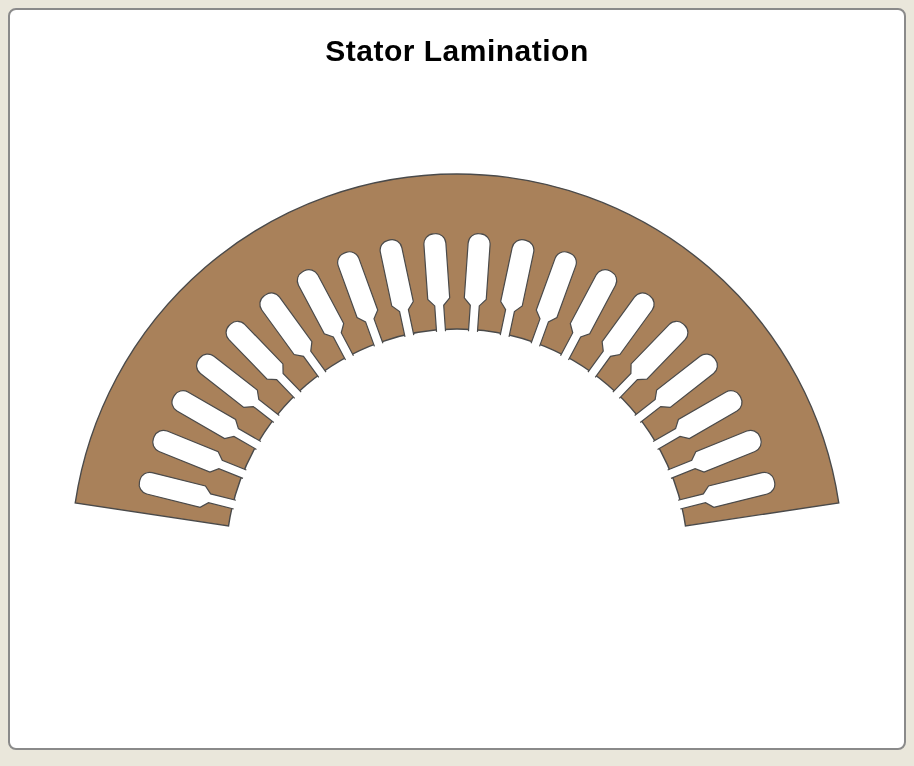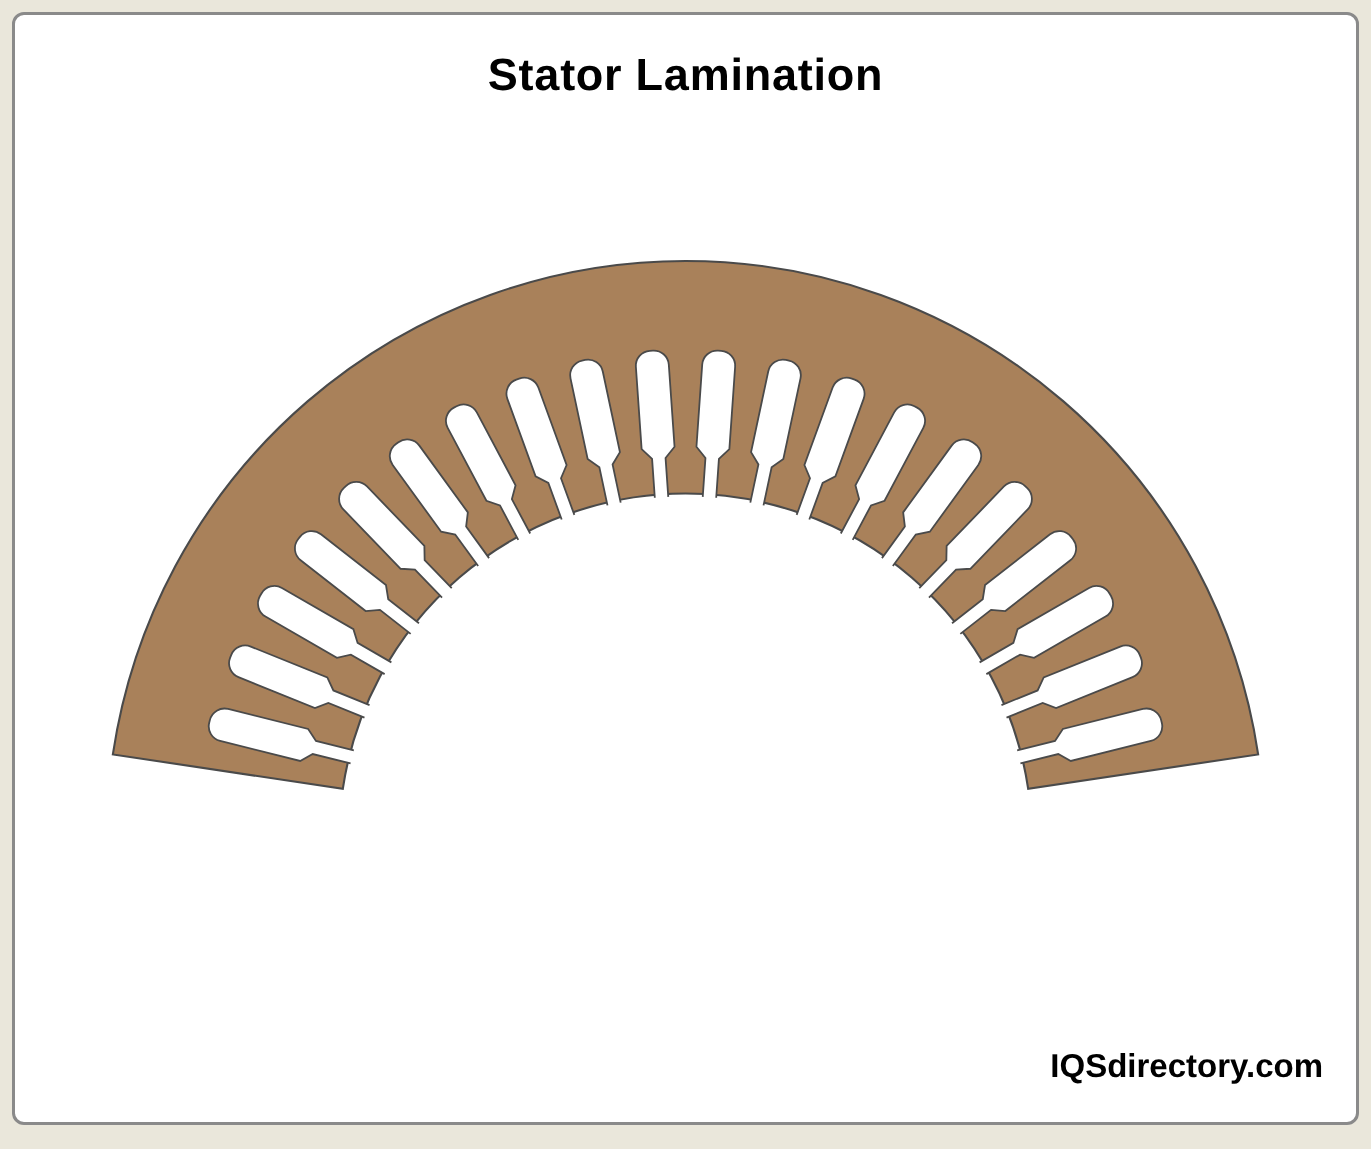--- a/index.html
+++ b/index.html
@@ -128,15 +128,14 @@
         </g>
         <g transform="rotate(68.000 457 560)">
           <path d="M 452.5 331 L 452.5 305 L 446 298 L 446 243 A 10 10 0 0 1 456 233 L 458 233 A 10 10 0 0 1 468 243 L 468 298 L 461.5 305 L 461.5 331 Z" fill="#ffffff"></path>
           <path d="M 452.5 331 L 452.5 305 L 446 298 L 446 243 A 10 10 0 0 1 456 233 L 458 233 A 10 10 0 0 1 468 243 L 468 298 L 461.5 305 L 461.5 331" fill="none" stroke="#4a4a4a" stroke-width="1.2"></path>
         </g>
         <g transform="rotate(76.000 457 560)">
           <path d="M 452.5 331 L 452.5 305 L 446 298 L 446 243 A 10 10 0 0 1 456 233 L 458 233 A 10 10 0 0 1 468 243 L 468 298 L 461.5 305 L 461.5 331 Z" fill="#ffffff"></path>
           <path d="M 452.5 331 L 452.5 305 L 446 298 L 446 243 A 10 10 0 0 1 456 233 L 458 233 A 10 10 0 0 1 468 243 L 468 298 L 461.5 305 L 461.5 331" fill="none" stroke="#4a4a4a" stroke-width="1.2"></path>
         </g>
       </svg>
-    <div class="watermark">IQSdirectory.com</div>
   </div>
 </div>
 
 </body></html>

